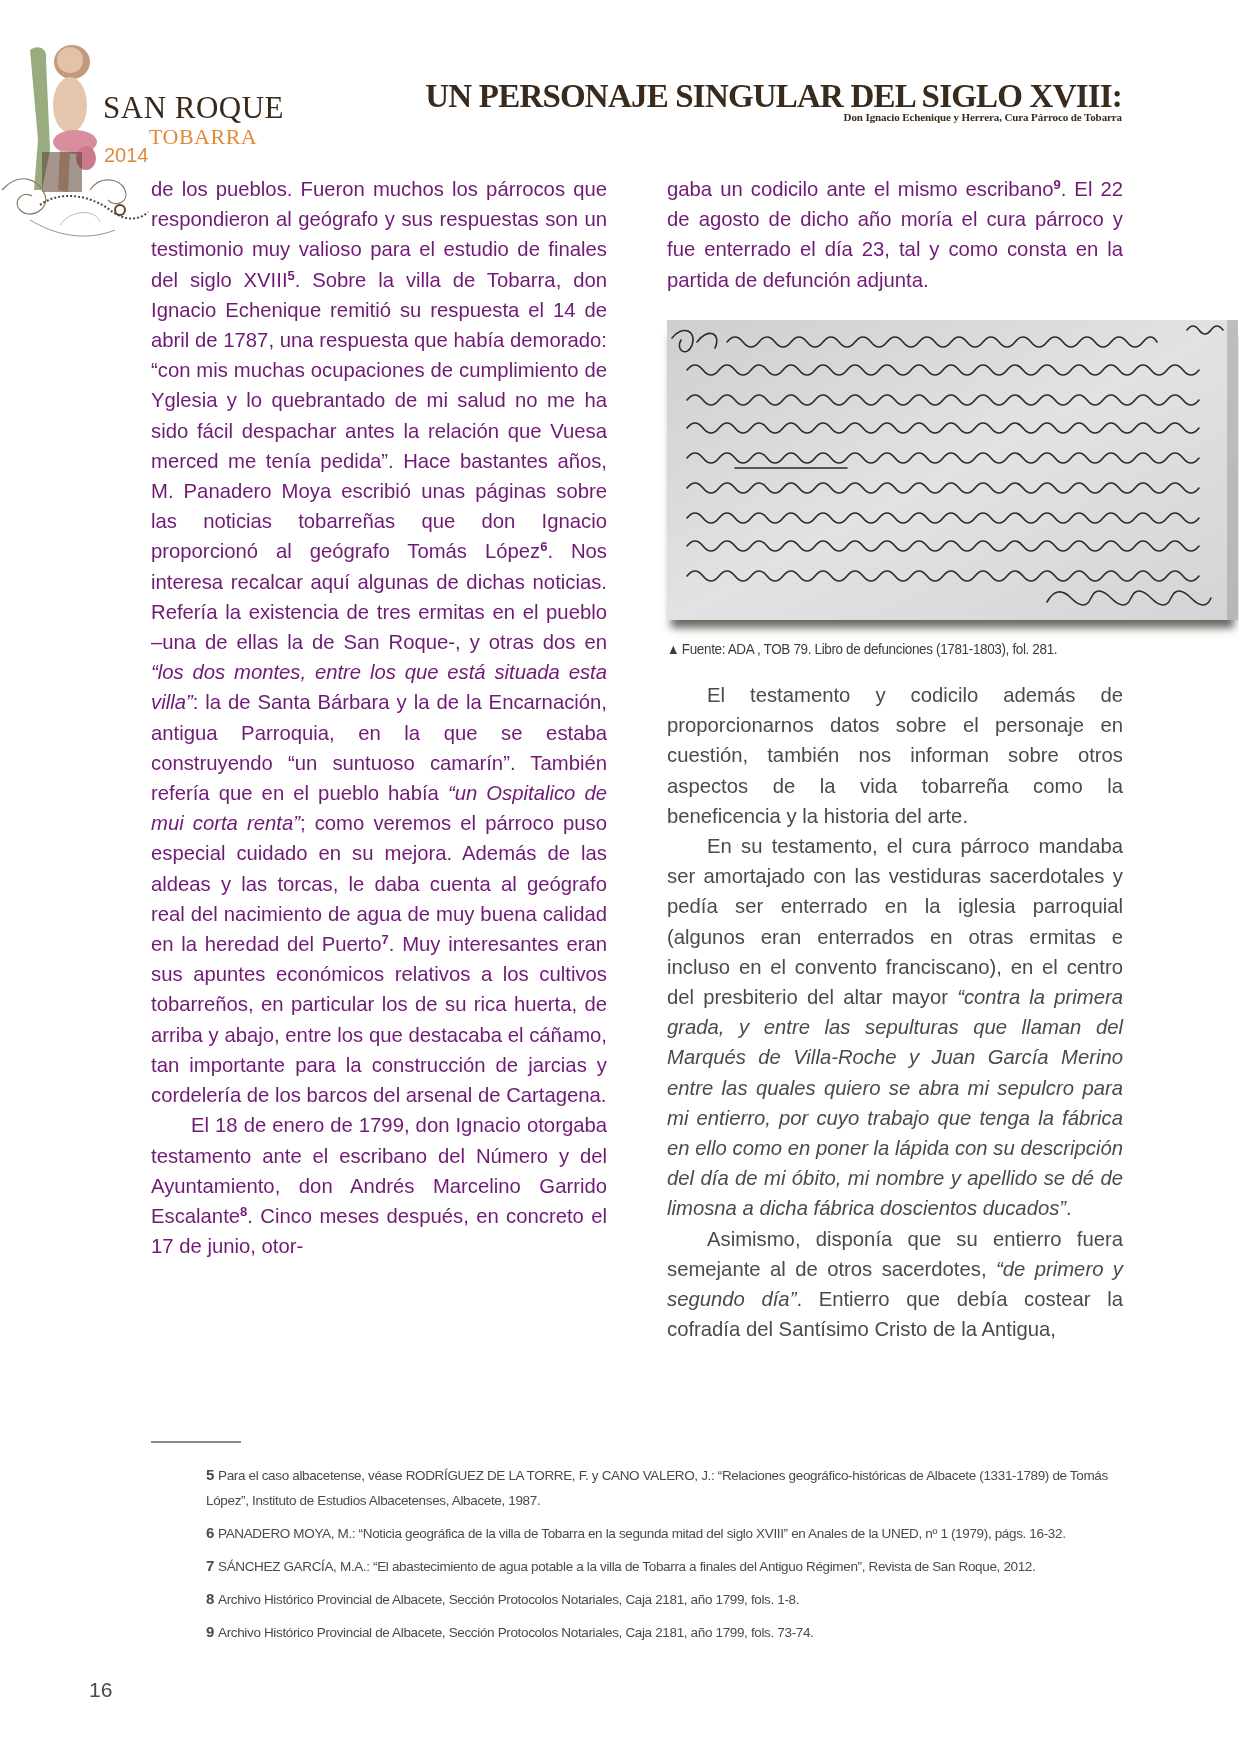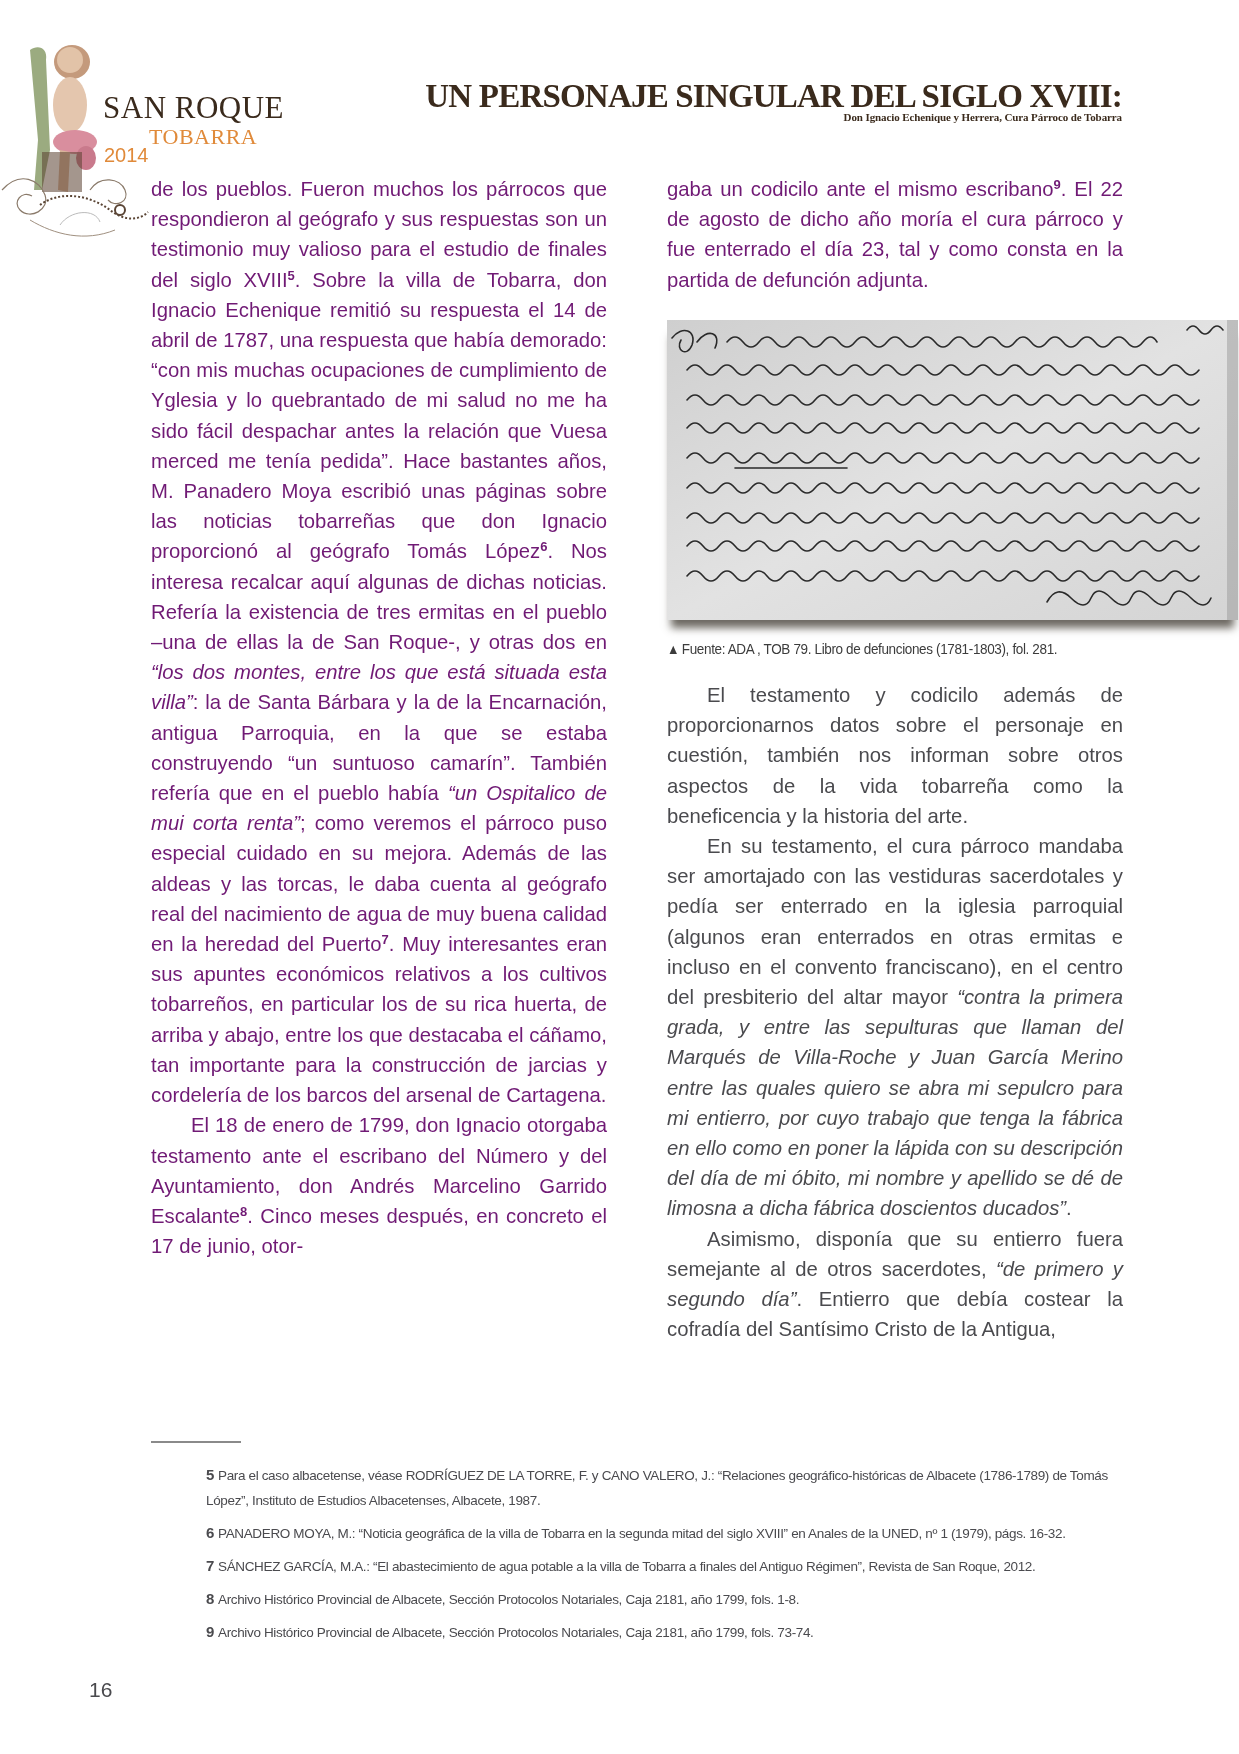--- a/index.html
+++ b/index.html
@@ -125,20 +125,20 @@
 <div class="caption"><span class="tri">▲</span><span>Fuente: ADA , TOB 79. Libro de defunciones (1781-1803), fol. 281.</span></div>
 
 <div class="col-right2">
   <p class="indent">El testamento y codicilo además de proporcionarnos datos sobre el personaje en cuestión, también nos informan sobre otros aspectos de la vida tobarreña como la beneficencia y la historia del arte.</p>
   <p class="indent"><span>En su testamento, el cura párroco mandaba ser amortajado con las vestiduras sacerdotales y pedía ser enterrado en la iglesia parroquial (algunos eran enterrados en otras ermitas e incluso en el convento franciscano), en el centro del presbiterio del altar mayor </span><em>“contra la primera grada, y entre las sepulturas que llaman del Marqués de Villa-Roche y Juan García Merino entre las quales quiero se abra mi sepulcro para mi entierro, por cuyo trabajo que tenga la fábrica en ello como en poner la lápida con su descripción del día de mi óbito, mi nombre y apellido se dé de limosna a dicha fábrica doscientos ducados”</em><span>.</span></p>
   <p class="indent"><span>Asimismo, disponía que su entierro fuera semejante al de otros sacerdotes, </span><em>“de primero y segundo día”</em><span>. Entierro que debía costear la cofradía del Santísimo Cristo de la Antigua,</span></p>
 </div>
 
 <div class="fn-rule"></div>
 <div class="footnotes">
-  <div class="fn"><span class="fn-num">5</span><span>Para el caso albacetense, véase RODRÍGUEZ DE LA TORRE, F. y CANO VALERO, J.: “Relaciones geográfico-históricas de Albacete (1786-1789) de Tomás López”, Instituto de Estudios Albacetenses, Albacete, 1987.</span></div>
+  <div class="fn"><span class="fn-num">5</span><span>Para el caso albacetense, véase RODRÍGUEZ DE LA TORRE, F. y CANO VALERO, J.: “Relaciones geográfico-históricas de Albacete (1331-1789) de Tomás López”, Instituto de Estudios Albacetenses, Albacete, 1987.</span></div>
   <div class="fn"><span class="fn-num">6</span><span>PANADERO MOYA, M.: “Noticia geográfica de la villa de Tobarra en la segunda mitad del siglo XVIII” en Anales de la UNED, nº 1 (1979), págs. 16-32.</span></div>
   <div class="fn"><span class="fn-num">7</span><span>SÁNCHEZ GARCÍA, M.A.: “El abastecimiento de agua potable a la villa de Tobarra a finales del Antiguo Régimen”, Revista de San Roque, 2012.</span></div>
   <div class="fn"><span class="fn-num">8</span><span>Archivo Histórico Provincial de Albacete, Sección Protocolos Notariales, Caja 2181, año 1799, fols. 1-8.</span></div>
   <div class="fn"><span class="fn-num">9</span><span>Archivo Histórico Provincial de Albacete, Sección Protocolos Notariales, Caja 2181, año 1799, fols. 73-74.</span></div>
 </div>
 
 <div class="page-number">16</div>
 
 </body></html>

